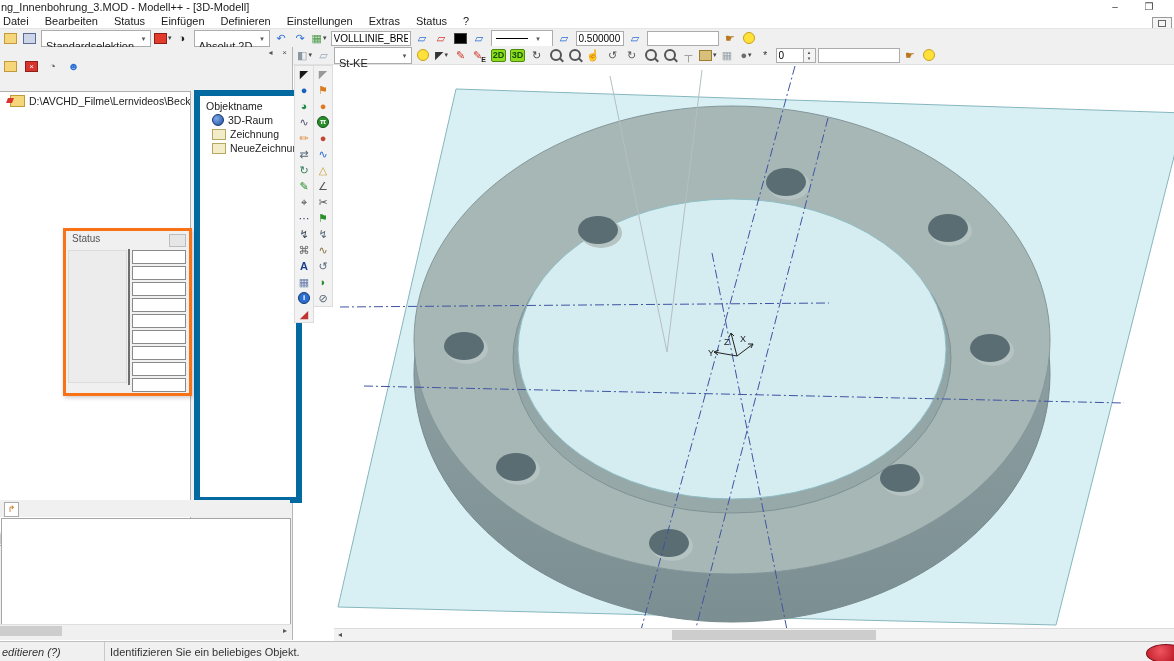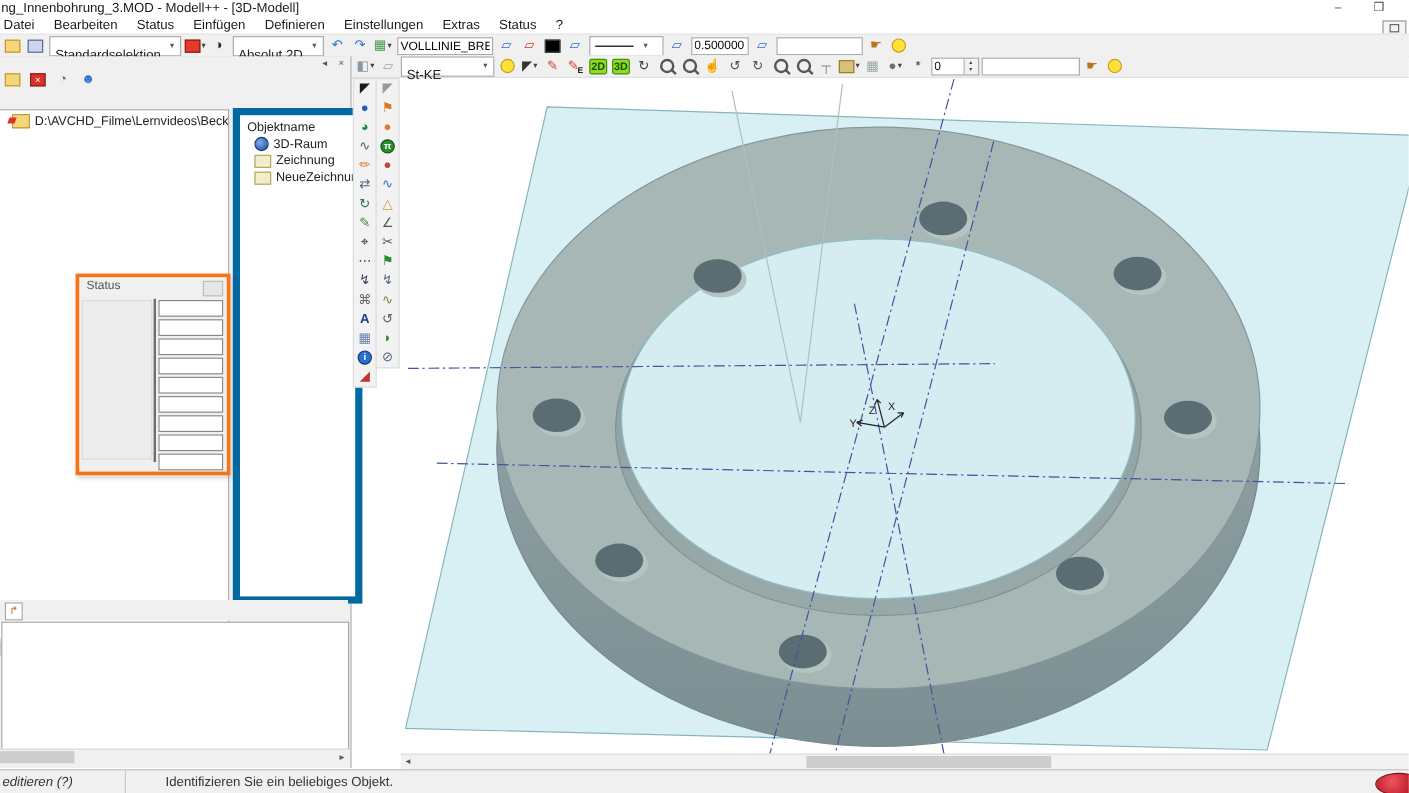--- a/index.html
+++ b/index.html
@@ -99,21 +99,21 @@
   .vstrip .tbtn{height:16px;width:17px;}
   .vpscroll{position:absolute;left:334px;top:628px;width:840px;height:12px;background:#f2f2f2;
             border-top:1px solid #dcdcdc;}
   .vpscroll .hthumb{background:#cdcdcd;}
 
   
   .statusbar{position:absolute;left:0;top:641px;width:100%;height:20px;background:#f0f0f0;
              border-top:1px solid #c0c0c0;}
   .sb-left{position:absolute;left:2px;top:4px;width:98px;white-space:nowrap;overflow:hidden;color:#333;font-style:italic;}
   .sb-div{position:absolute;left:104px;top:0;width:1px;height:20px;background:#c8c8c8;}
-  .sb-msg{position:absolute;left:110px;top:4px;color:#333;white-space:nowrap;margin-left:28px;}
+  .sb-msg{position:absolute;left:110px;top:4px;color:#333;white-space:nowrap;}
   .redbadge{position:absolute;left:1146px;top:2px;width:38px;height:17px;border-radius:50%;
             background:radial-gradient(circle at 35% 35%,#ef5560,#b5121f 70%);border:1px solid #7e0d16;}
 </style>
 </head>
 <body>
 
 <div class="titlebar">
   <span class="title-text">ng_Innenbohrung_3.MOD - Modell++ - [3D-Modell]</span>
   <span class="win-btn" style="right:46px;">–</span>
   <span class="win-btn" style="right:12px;">❐</span>

